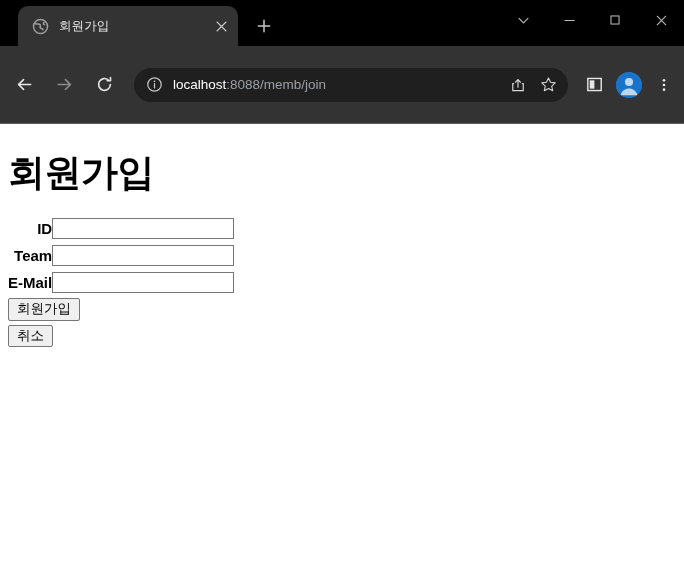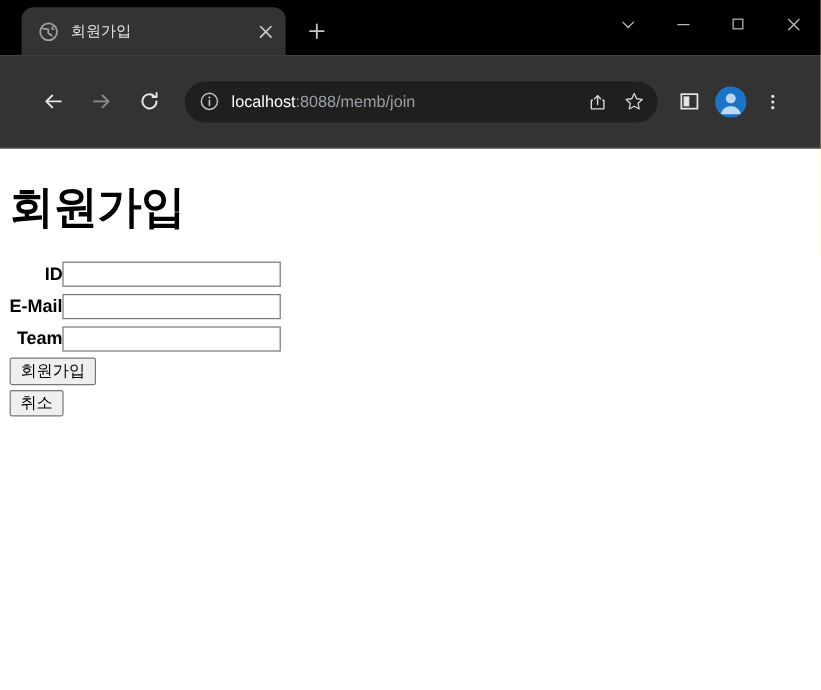--- a/index.html
+++ b/index.html
@@ -105,21 +105,21 @@
     color: #b9b9b9;
   }
   .wc-btn svg { display: block; }
 
   
   .toolbar {
     height: 78px;
     background: #333333;
     display: flex;
     align-items: center;
-    padding: 0 24px;
+    padding: 0 4px;
     box-sizing: border-box;
     border-bottom: 1px solid #5c5c5c;
     flex: none;
   }
 
   .nav-btn {
     width: 34px;
     height: 34px;
     margin: 0 3px;
     display: flex;
@@ -399,27 +399,27 @@
       <form>
         <table class="form-table">
           <tbody>
             <tr>
               <td class="lbl">ID</td>
               <td>
                 <input class="txt" type="text" value="" style="">
               </td>
             </tr>
             <tr>
-              <td class="lbl">E-Mail</td>
+              <td class="lbl">Team</td>
               <td>
                 <input class="txt" type="text" value="" style="">
               </td>
             </tr>
             <tr>
-              <td class="lbl">Team</td>
+              <td class="lbl">E-Mail</td>
               <td>
                 <input class="txt" type="text" value="" style="">
               </td>
             </tr>
           </tbody>
         </table>
 
         <div class="btn-row">
           <button class="btn" type="submit">회원가입</button>
           <button class="btn" type="button">취소</button>

